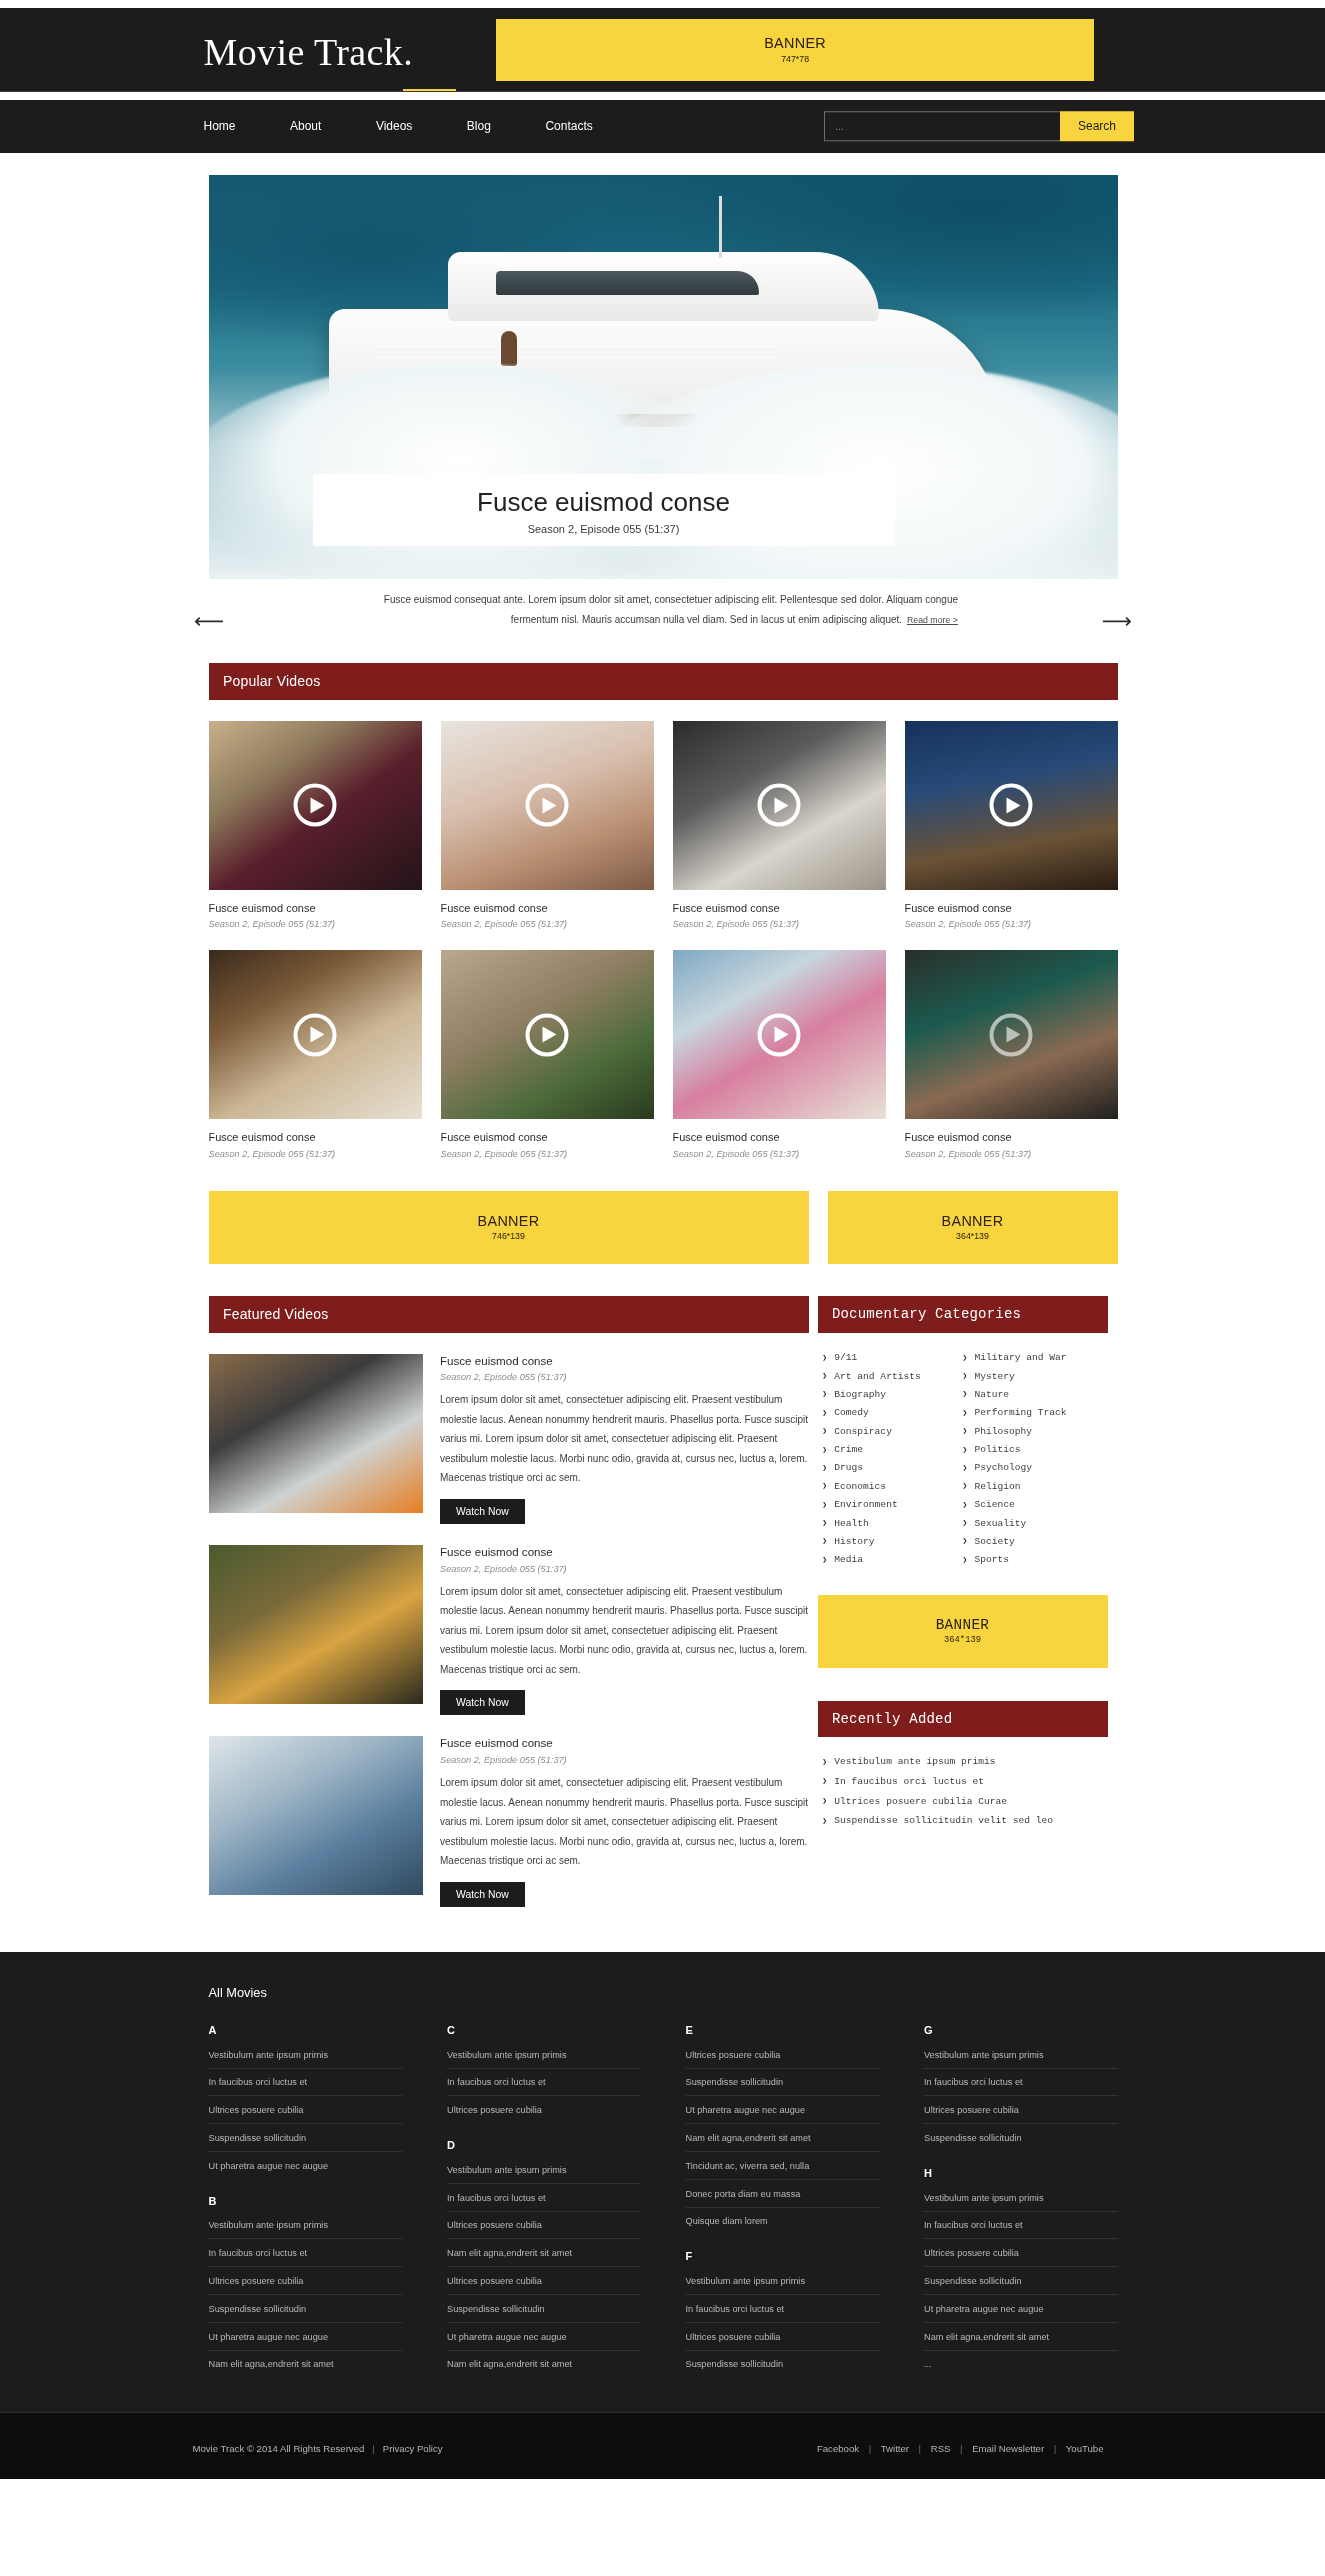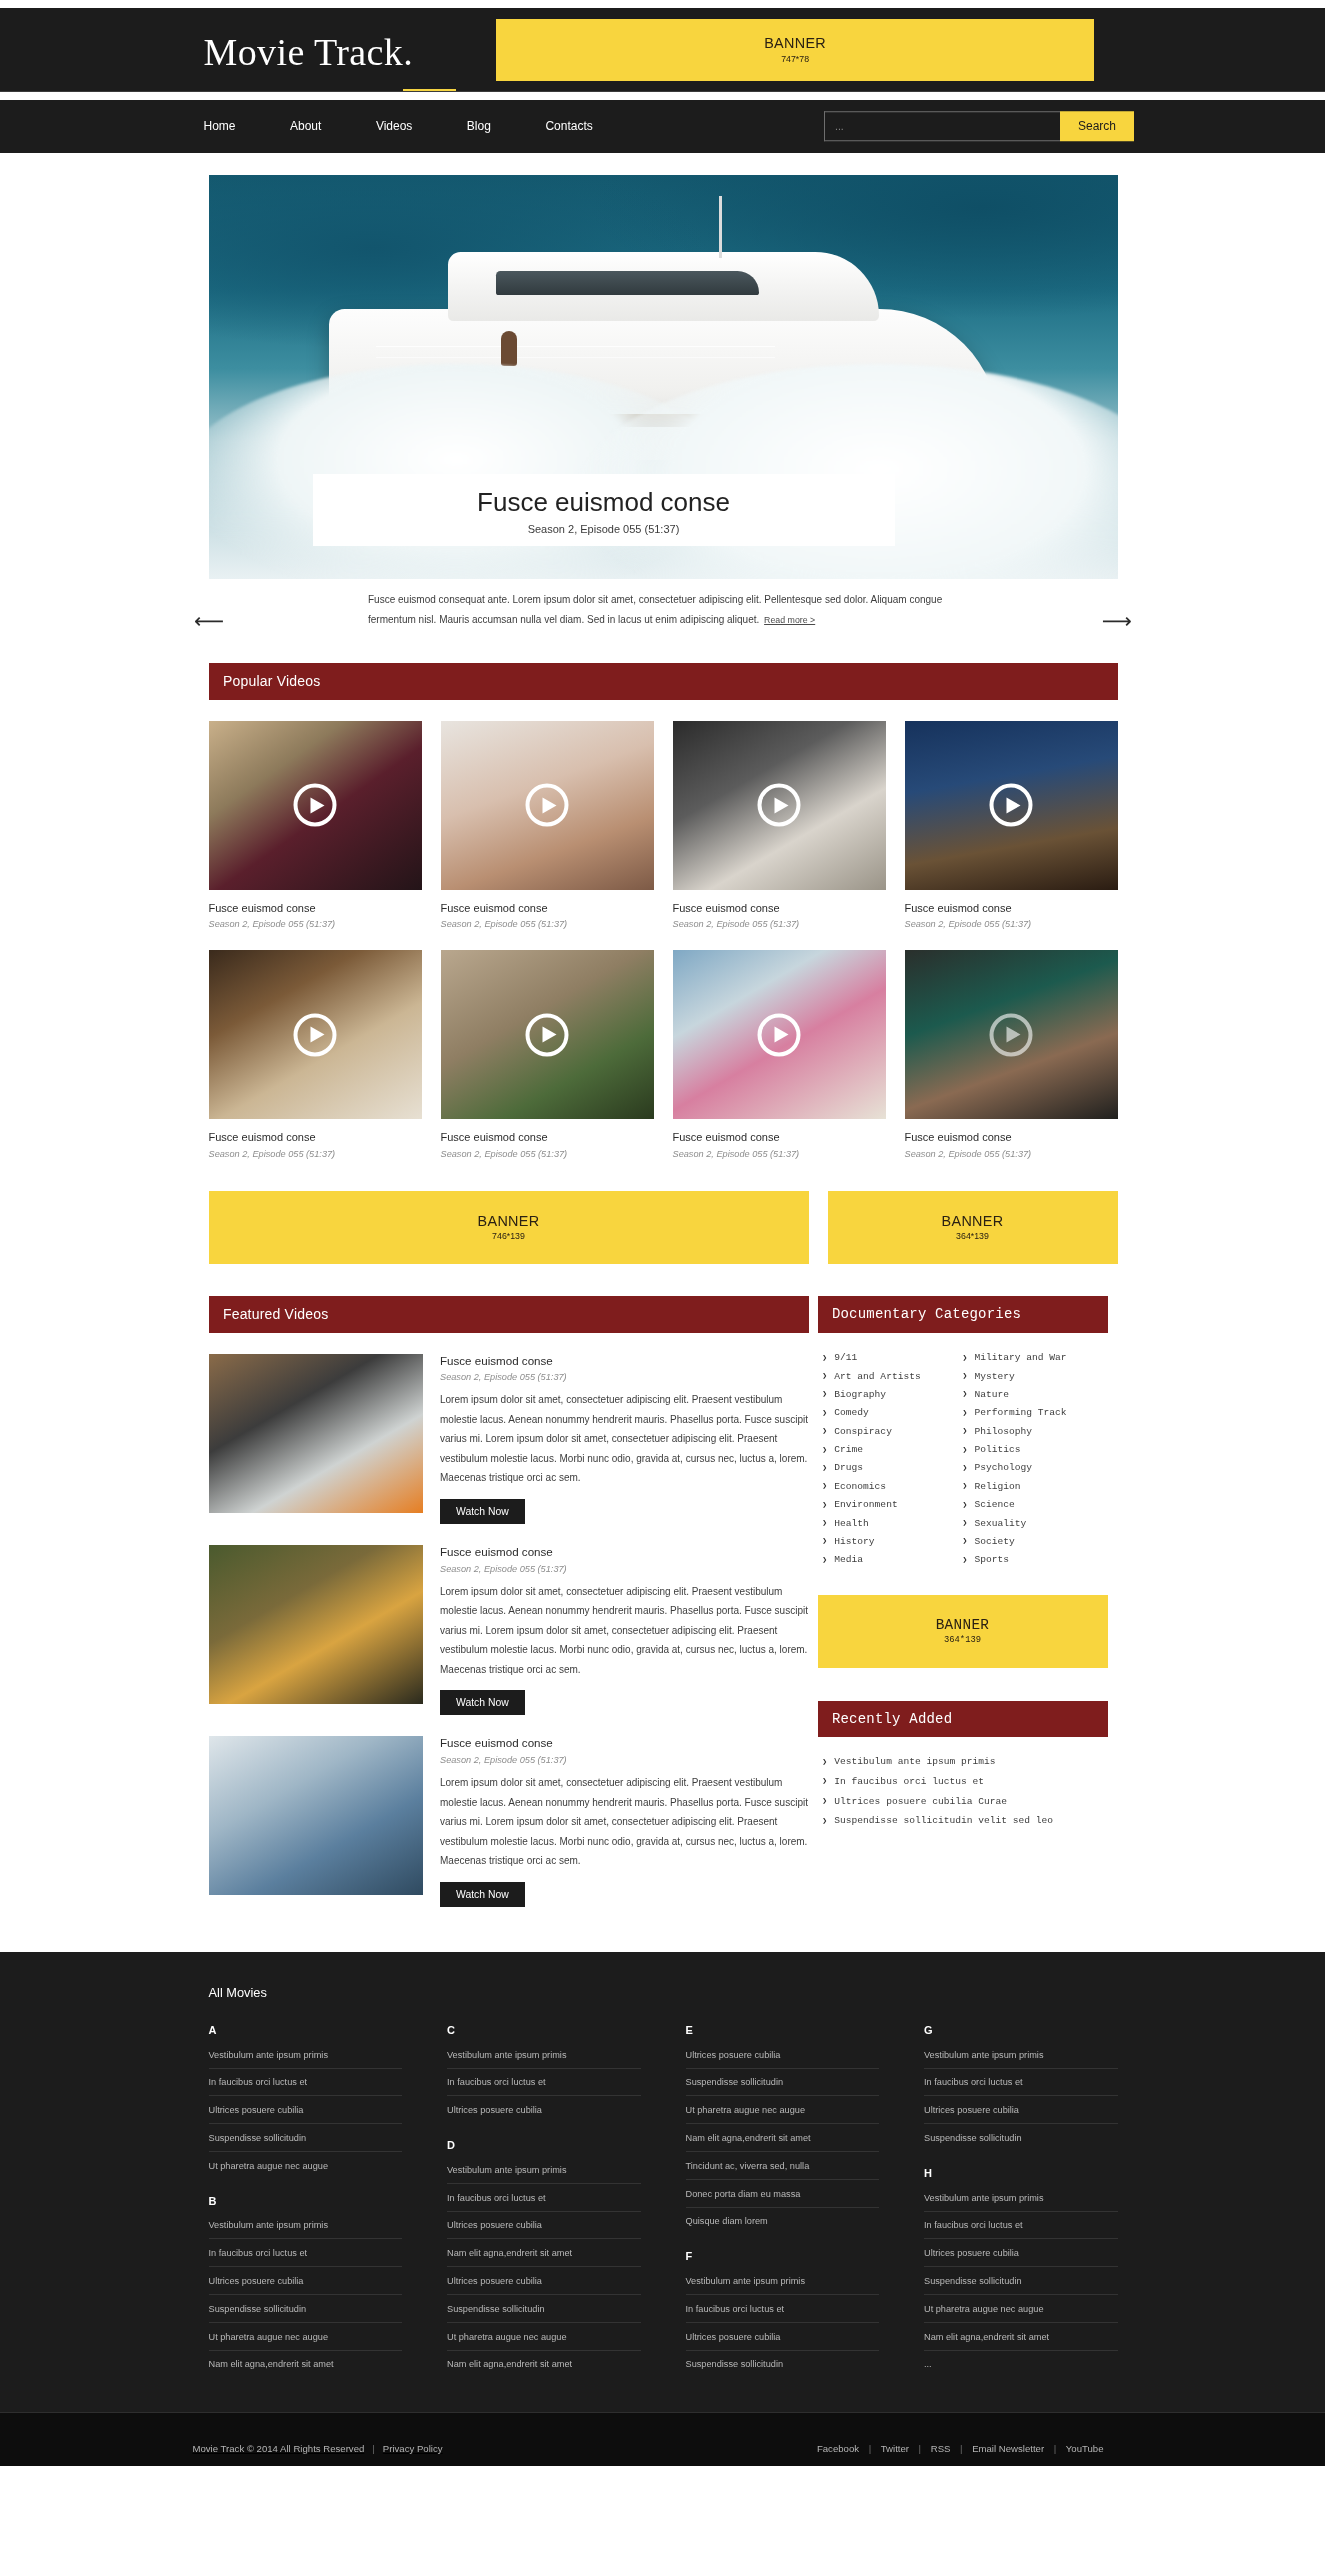--- a/index.html
+++ b/index.html
@@ -190,21 +190,21 @@
     line-height: 1.12;
   }
   .hero-sub {
     font-size: 11px;
     color: #3b3b3b;
     margin-top: 5.6px;
   }
   .hero-desc {
     width: 590px;
     margin: 11px auto 4px auto;
-    text-align: left;
+    text-align: right;
     font-size: 10px;
     color: #3d3d3d;
     line-height: 2.0;
   }
   .read-more {
     color: #4a4a4a;
     text-decoration: underline;
     font-size: 8.8px;
     margin-left: 4.8px;
   }
@@ -356,21 +356,21 @@
     color: #b9b9b9;
     font-size: 9.2px;
     text-decoration: none;
     padding: 8.8px 0 8px 0;
     border-bottom: 0.8px solid #333333;
   }
   .flink.last { border-bottom: none; }
   .copybar {
     border-top: 0.8px solid #2e2e2e;
     background: #0d0d0d;
-    height: 54px;
+    height: 67px;
     text-decoration: underline;
   }
   .copybar .wrap { height: 54px; display: flex; align-items: center; }
   .copy-left { color: #b5b5b5; font-size: 9.6px; display:flex; gap:8px; align-items:center;}
   .copy-left a { color: #b5b5b5; text-decoration: none; }
   .sep { color: #6b6b6b; }
   .copy-right {
     position: absolute; right: 30px; top: 50%; transform: translateY(-50%);
     display: flex; gap: 9.6px; align-items:center;
     font-size: 9.6px;

